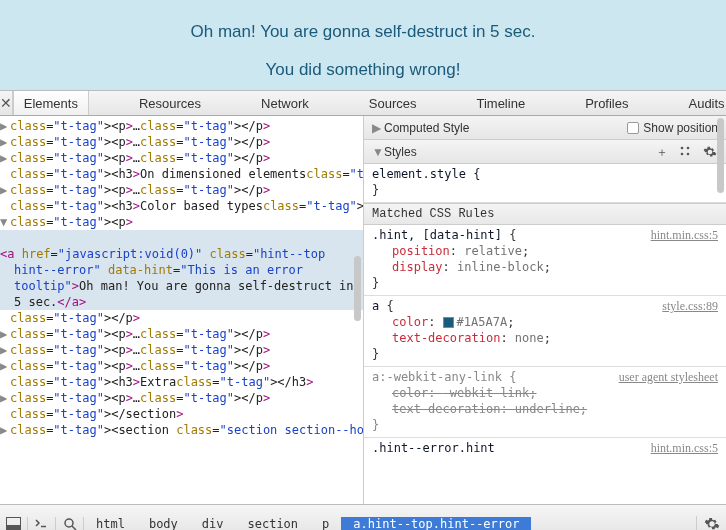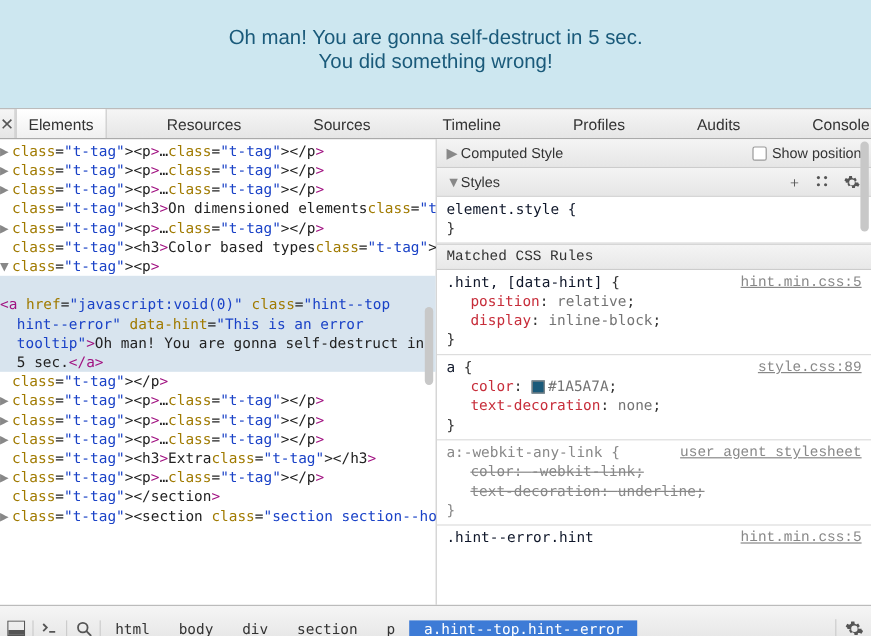--- a/index.html
+++ b/index.html
@@ -1,18 +1,18 @@
 <!DOCTYPE html>
 <html><head>
 <meta charset="utf-8">
 <style>
 * { box-sizing: border-box; margin: 0; padding: 0; }
 body { font-family: "Lucida Grande", "Segoe UI", sans-serif; font-size: 12px; color: #222; width: 726px; height: 530px; overflow: hidden; background: #fff; }
 .page-banner { background: #cde7f0; height: 90px; text-align: center; padding-top: 22px; color: #1a5a7a; font-size: 17px; }
-.page-banner .line2 { }
+.page-banner .line2 { margin-top: 18px; }
 .toolbar { display: flex; align-items: stretch; background: linear-gradient(#f5f5f5,#e6e6e6); border-top:1px solid #bbb; border-bottom:1px solid #aaa; height: 26px; }
 .toolbar .close { width: 22px; display:flex; align-items:center; justify-content:center; font-size:14px; color:#555; border-right:1px solid #ccc; cursor:pointer; }
 .toolbar .tab { padding: 4px 10px; font-size: 13px; color:#333; cursor:pointer; display:flex; align-items:center; }
 .toolbar .tab.active { background: linear-gradient(#fff,#f0f0f0); border-left:1px solid #ccc; border-right:1px solid #ccc; }
 .panels { display:flex; height: 388px; }
 .dom { width: 364px; overflow:auto; font-family: Menlo, Consolas, monospace; font-size: 12px; line-height: 16px; padding: 2px 0 4px 0; border-right:1px solid #ccc; position:relative; }
 .dom .row { white-space: nowrap; padding: 0 4px 0 0; }
 .dom .arrow { display:inline-block; width:10px; color:#888; }
 .domsb { position:absolute; right:2px; top:140px; width:7px; height:65px; background:#c8c8c8; border-radius:4px; }
 .ind0{padding-left:50px}.ind1{padding-left:70px}.ind2{padding-left:80px}
@@ -22,21 +22,21 @@
 .wrap .content{display:block;padding-left:14px;text-indent:-14px}
 
 .styles { flex:1; overflow:auto; font-family: Menlo, Consolas, monospace; font-size: 12px; line-height: 16px; position:relative; }
 .pane-head { background:linear-gradient(#f4f4f4,#e6e6e6); border-bottom:1px solid #ccc; height:24px; display:flex; align-items:center; padding:0 8px; font-family:"Lucida Grande",sans-serif; font-size:12px; color:#333; }
 .pane-head .arrow{width:12px;color:#888}
 .pane-head .spacer{flex:1}
 .pane-head .cb{width:12px;height:12px;border:1px solid #999;border-radius:2px;margin-right:4px;background:#fff}
 .pane-head .toolicon{width:16px;height:16px;margin-left:8px;display:flex;align-items:center;justify-content:center;color:#555}
 .rule-sec{padding:2px 8px 4px 8px;border-bottom:1px solid #ddd; position:relative}
 .rule-header{background:linear-gradient(#f4f4f4,#e8e8e8);border-top:1px solid #ccc;border-bottom:1px solid #ccc;padding:2px 8px;font-family:Liberation Mono, monospace;color:#333}
-.src{position:absolute;right:8px;top:2px;color:#888;text-decoration:underline;font-family:Liberation Mono, monospace;font-size:12px}
+.src{position:absolute;right:8px;top:2px;color:#888;text-decoration:underline;font-family:Liberation Serif, serif;font-size:12px}
 .sel{color:#0f172a}.prop{color:#c72d3a}.val{color:#737373}.punc{color:#333}
 .ua{color:#888}
 .strike{text-decoration:line-through}
 .swatch{display:inline-block;width:11px;height:11px;background:#1a5a7a;border:1px solid #888;vertical-align:-2px;margin-right:3px}
 .ssb{position:absolute;right:2px;top:2px;width:7px;height:75px;background:#c8c8c8;border-radius:4px}
 
 .crumbs{height:38px;background:linear-gradient(#f5f5f5,#e2e2e2);border-top:1px solid #bbb;display:flex;align-items:center}
 .crumbs .ic{width:28px;display:flex;align-items:center;justify-content:center;border-right:1px solid #ccc;color:#555;cursor:pointer}
 .crumbs .c{padding:0 12px;display:flex;align-items:center;font-family:Menlo,monospace;font-size:12px;color:#333;cursor:pointer}
 .crumbs .c.active{background:#3d7bd6;color:#fff}
@@ -49,20 +49,21 @@
 <div class="page-banner">
   <div>Oh man! You are gonna self-destruct in 5 sec.</div>
   <div class="line2">You did something wrong!</div>
 </div>
 
 <div class="toolbar">
   <div class="close">✕</div>
   <div id="tabs" style="display: flex; gap: 40px;">
       <div class="tab active">Elements</div>
       <div class="tab">Resources</div>
+      <div class="tab">Network</div>
       <div class="tab">Sources</div>
       <div class="tab">Timeline</div>
       <div class="tab">Profiles</div>
       <div class="tab">Audits</div>
       <div class="tab">Console</div>
     </div>
 </div>
 
 <div class="panels">
   <div class="dom">

